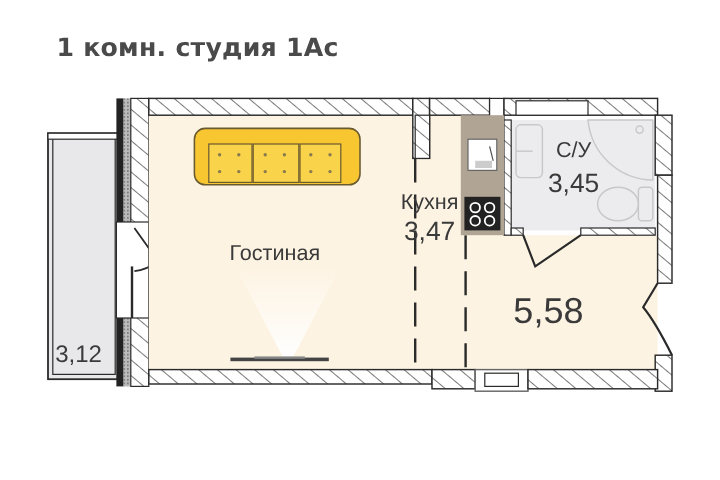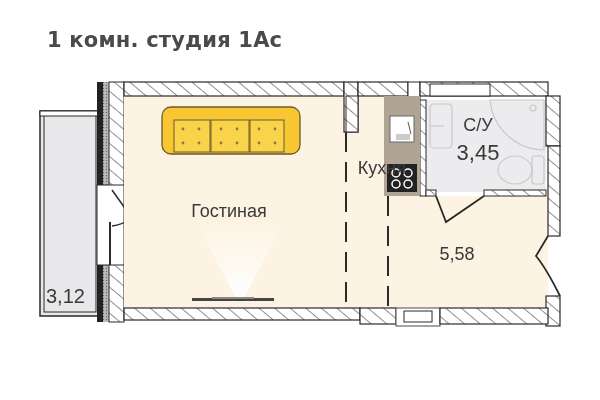--- a/index.html
+++ b/index.html
@@ -129,26 +129,27 @@
     <polygon points="195,220 285,220 244,298 236,298" fill="url(#tvglow)"></polygon>
     <rect x="192" y="298" width="82" height="3" fill="#444"></rect>
     <rect x="212" y="297" width="42" height="2" fill="#888"></rect>
   </g>
 </svg>
 
 <div class="lbl" style="left:174px; top:202px; width:110px;">
   <div style="font-size:18px;">Гостиная</div>
 </div>
 
-<div class="lbl" style="left:338px; top:159px; width:68px;text-align:right;">
+<div class="lbl" style="left:324px; top:159px; width:68px;">
   <div style="font-size:18px;">Кухня</div>
+  <div style="font-size:22px; margin-top:5px;">3,47</div>
 </div>
 
 <div class="lbl" style="left:446px; top:116px; width:64px;">
   <div style="font-size:18px;">С/У</div>
   <div style="font-size:22px; margin-top:8px;">3,45</div>
 </div>
 
 <div class="lbl" style="left:412px; top:237px; width:90px;">
-  <div style="font-size:18px; margin-top:8px;">5,58</div>
+  <div style="font-size:30px; margin-top:8px;">5,58</div>
 </div>
 
 <div class="lbl" style="left:46px; top:286px; width:34px; font-size:20px;">3,12</div>
 
 </body></html>

